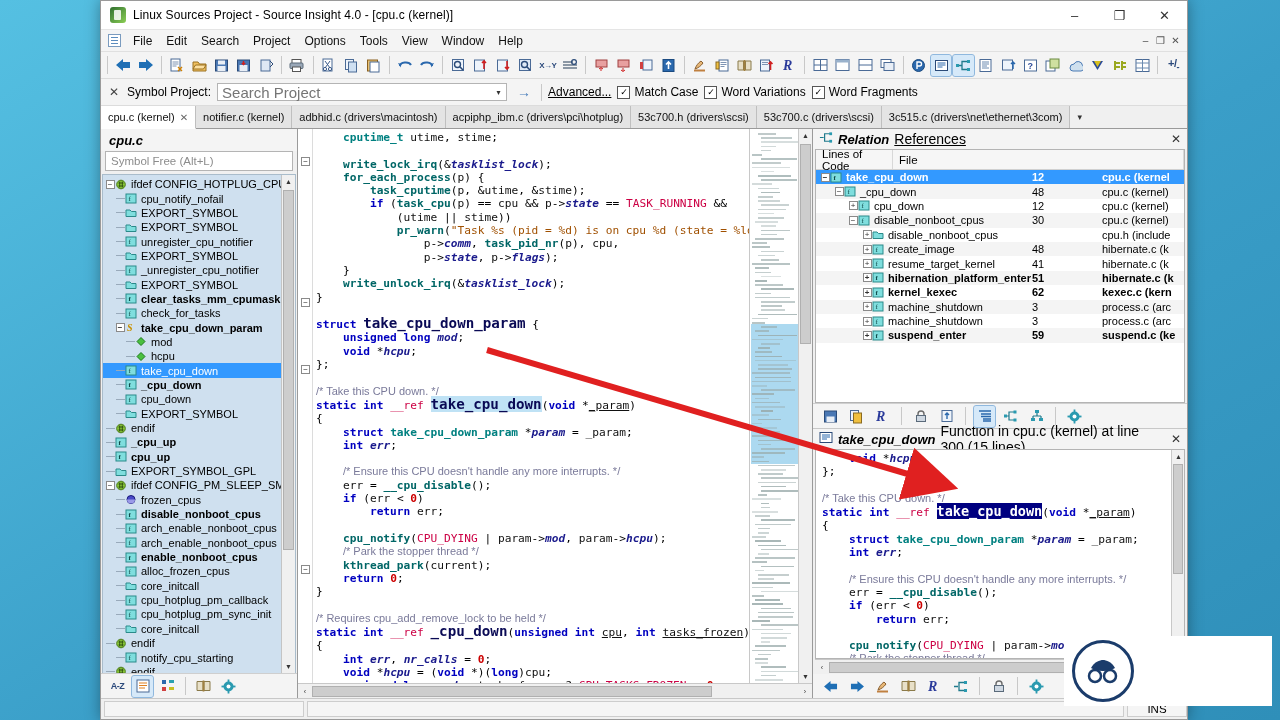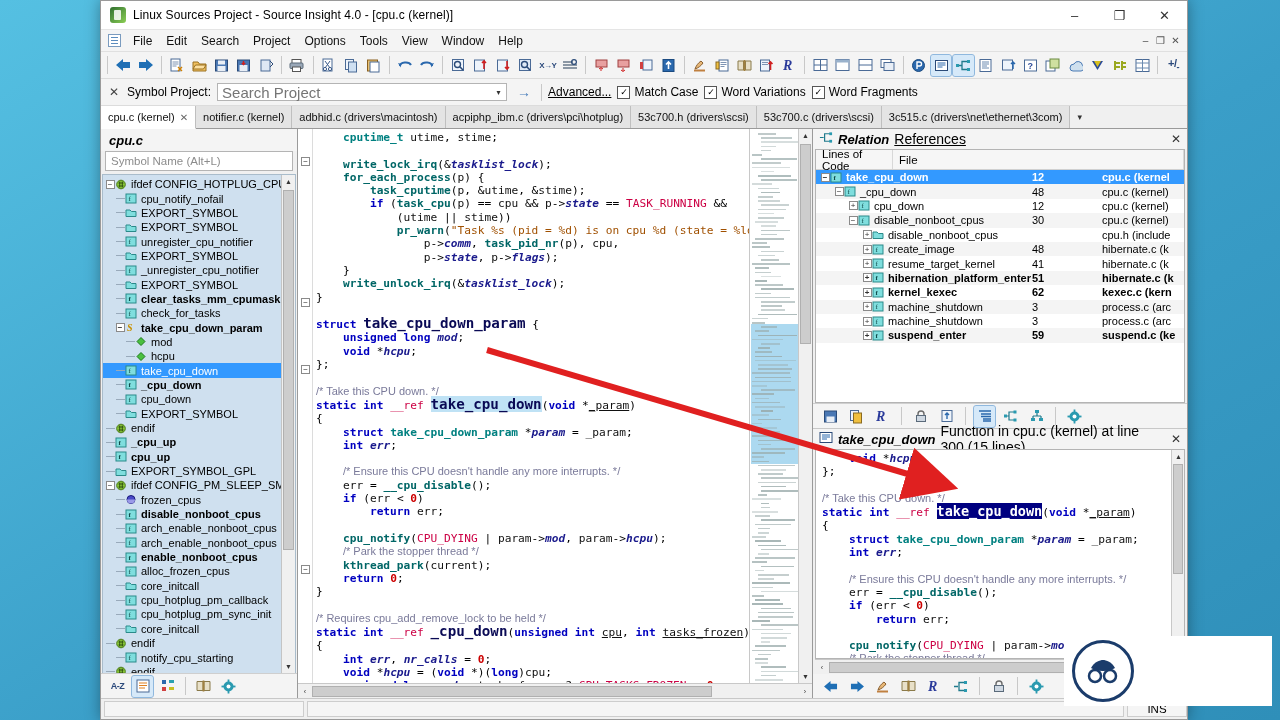--- a/index.html
+++ b/index.html
@@ -548,21 +548,21 @@
     <div class="ftab">
         <span>3c515.c (drivers\net\ethernet\3com)</span>
       </div>
     <div class="ftabmore">▾</div>
   </div>
 
   <div class="workspace">
 
     <div class="leftpanel">
       <div class="lp-title">cpu.c</div>
-      <div class="lp-search">Symbol Name (Alt+L)</div>
+      <div class="lp-search">Symbol Free (Alt+L)</div>
       <div class="lp-tree">
         <div class="treewrap" id="treewrap">
             <div class="trow">
               <div style="width: 0px; flex: 0 0 auto;"></div>
               <div class="tgutter">
                 <span class="texp">−</span>
               </div>
               <svg width="12" height="11" viewBox="0 0 12 11" class="ico">
                 <circle cx="6" cy="5.5" r="4.3" fill="#8ac838" stroke="#4a7a18"></circle>
                 <path d="M3.5 4h5M3.5 7h5M4.7 2.5v6M7.3 2.5v6" stroke="#2a4a10" stroke-width="0.9"></path>

